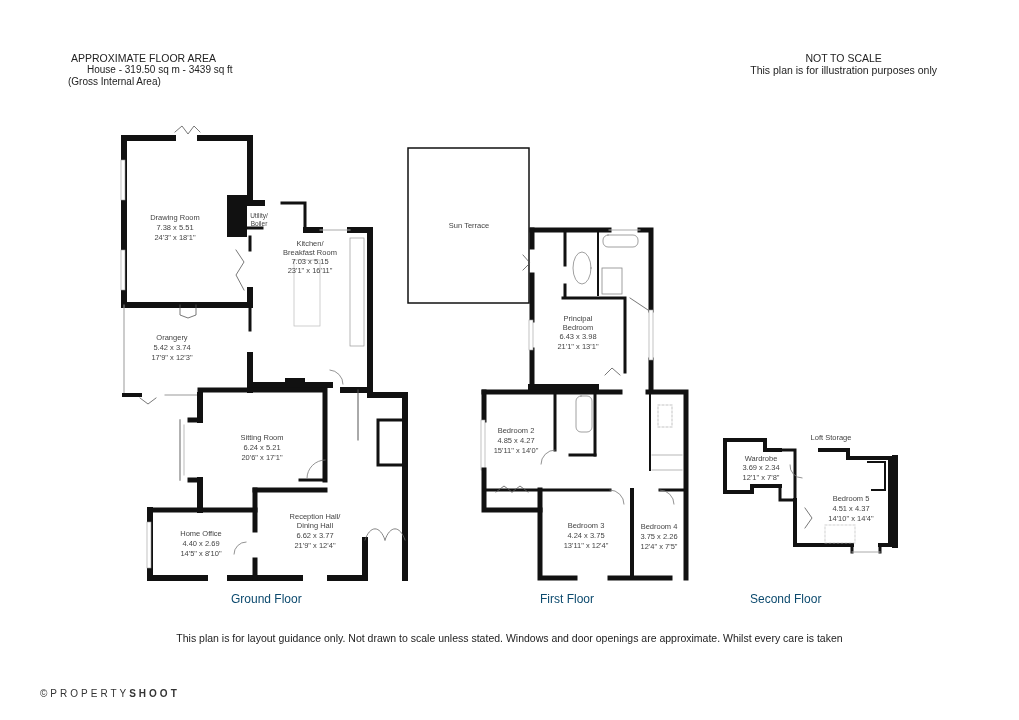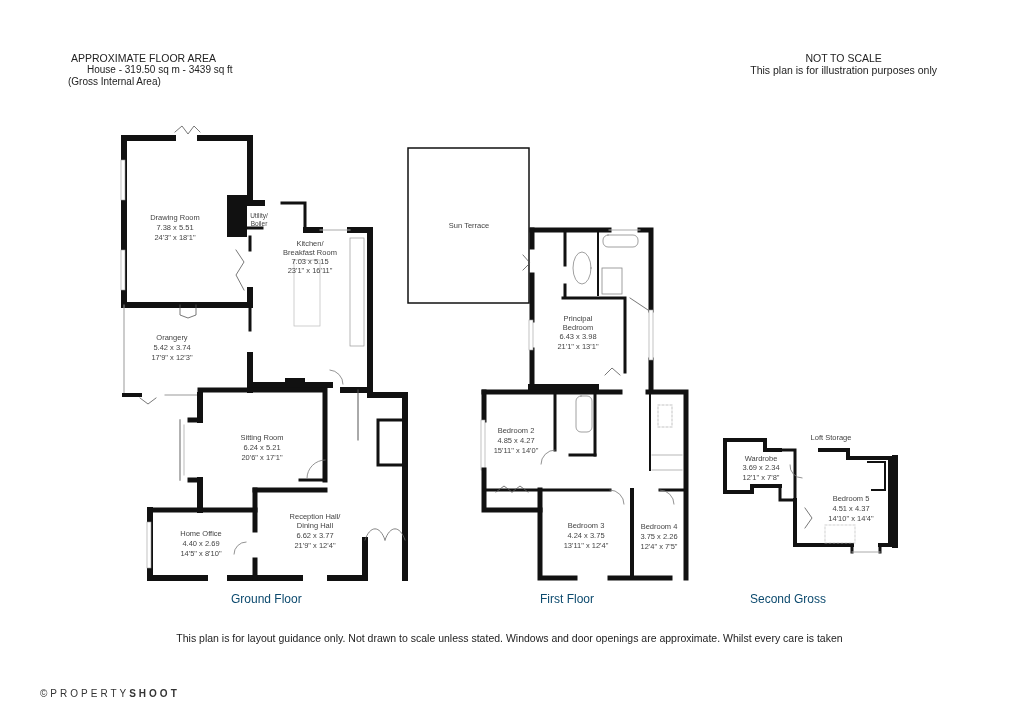--- a/index.html
+++ b/index.html
@@ -233,19 +233,19 @@
     <text class="room-label" x="761" y="470">3.69 x 2.34</text>
     <text class="room-label" x="761" y="480">12'1" x 7'8"</text>
     <text class="room-label" x="851" y="501">Bedroom 5</text>
     <text class="room-label" x="851" y="511">4.51 x 4.37</text>
     <text class="room-label" x="851" y="521">14'10" x 14'4"</text>
   </g>
 </svg>
 
 <div class="floor-title" style="left:231px">Ground Floor</div>
 <div class="floor-title" style="left:540px">First Floor</div>
-<div class="floor-title" style="left:750px">Second Gross</div>
+<div class="floor-title" style="left:750px">Second Floor</div>
 
 <div class="disclaimer">
   <div>This plan is for layout guidance only. Not drawn to scale unless stated. Windows and door openings are approximate. Whilst every care is taken</div>
 </div>
 
 <div class="brand"><span>©PROPERTY</span><b>SHOOT</b></div>
 
 </body></html>

